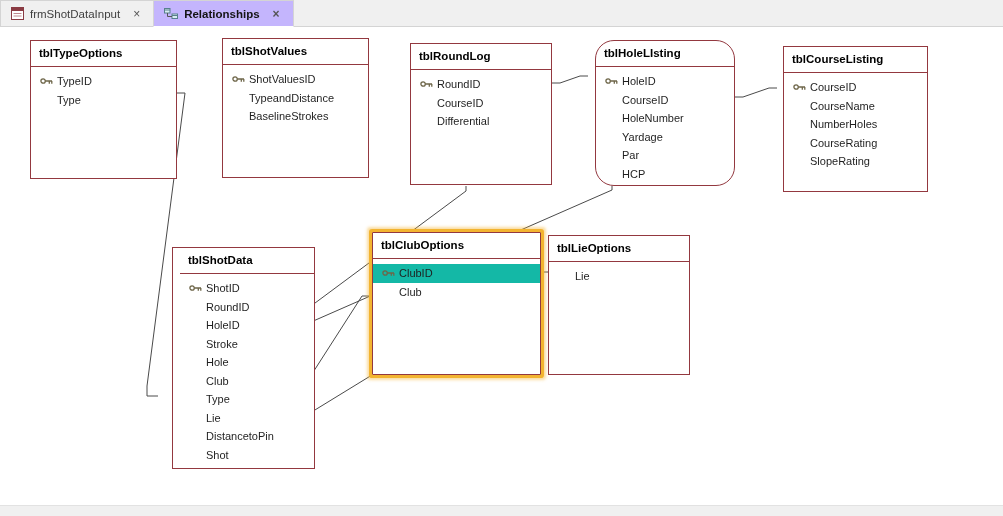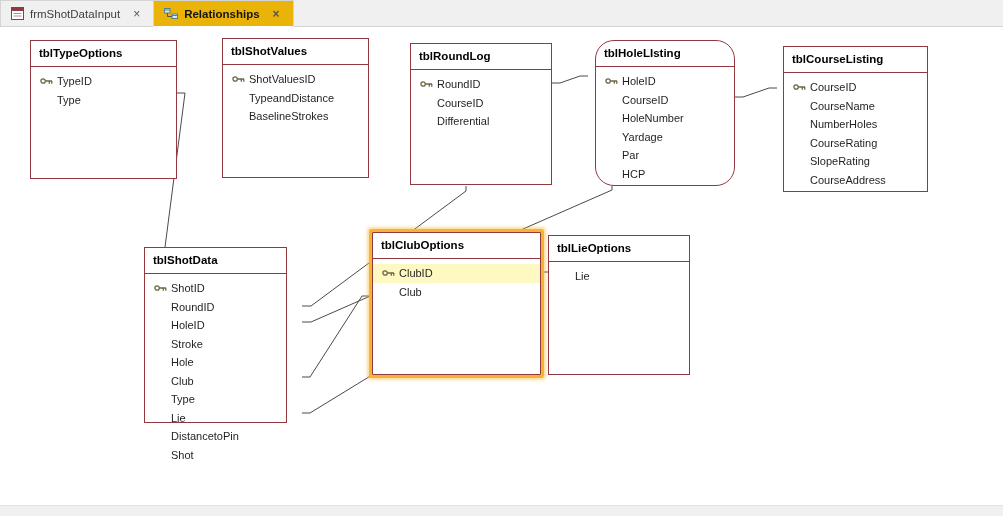--- a/index.html
+++ b/index.html
@@ -18,21 +18,21 @@
   }
   .tab {
     box-sizing:border-box; height:27px;
     display:flex; align-items:center; gap:6px;
     padding:4px 10px; font-size:11.5px; color:#3f3f3f;
     border:1px solid #d4d4d4; border-bottom:1px solid #d4d4d4;
     background:#f0f0f0; margin-left:-1px;
   }
   .tab:first-child { margin-left:0; }
   .tab.active {
-    background:#eab308; border-bottom-color:#ffffff;
+    background:#c4b5fd; border-bottom-color:#ffffff;
     font-weight:bold; color:#141414; z-index:31;
   }
   .tlabel { white-space:nowrap; }
   .tclose {
     font-size:12px; line-height:12px; color:#555; padding:1px 3px;
     margin-left:4px; cursor:default;
   }
   .ticon { display:flex; align-items:center; }
 
   
@@ -55,21 +55,21 @@
     height:25px; line-height:25px; padding:0 8px;
     font-size:11.5px; font-weight:bold; color:#000000;
     border-bottom:1px solid #93383f;
     white-space:nowrap; overflow:hidden;
   }
   .table-fields { padding-top:5px; }
   .field-row {
     height:18.5px; display:flex; align-items:center;
     padding-left:9px; font-size:11px; color:#1f1f1f; white-space:nowrap;
   }
-  .field-row.hl { background:#fef9c3; }
+  .field-row.hl { background:#14b8a6; }
   .keycell { width:17px; display:flex; align-items:center; flex:0 0 17px; }
 
   
   .bottom-strip {
     position:absolute; left:0; bottom:0; width:1003px; height:11px;
     background:#f0f0f0; border-top:1px solid #e2e2e2;
     box-sizing:border-box; z-index:30;
   }
 </style>
 </head>
@@ -207,27 +207,23 @@
             <span>NumberHoles</span>
           </div>
           <div class="field-row">
             <span class="keycell"></span>
             <span>CourseRating</span>
           </div>
           <div class="field-row">
             <span class="keycell"></span>
             <span>SlopeRating</span>
           </div>
-          <div class="field-row">
-            <span class="keycell"></span>
-            <span>CourseAddress</span>
-          </div>
-        </div>
-      </div>
-      <div class="table-box" style="left: 144px; top: 247px; width: 143px; height: 176px;">
+        </div>
+      </div>
+      <div class="table-box" style="left: 172px; top: 247px; width: 143px; height: 222px; padding-left: 7px;">
         <div class="table-title">tblShotData</div>
         <div class="table-fields">
           <div class="field-row">
             <span class="keycell">
               <svg width="13" height="10" viewBox="0 0 13 10">
   <circle cx="3.1" cy="5" r="2.2" fill="none" stroke="#6e6649" stroke-width="1.3"></circle>
   <path d="M5.3 5 H12 M9.3 5 V7.8 M11.8 5 V7.8" fill="none" stroke="#6e6649" stroke-width="1.3"></path>
 </svg>
             </span>
             <span>ShotID</span>

